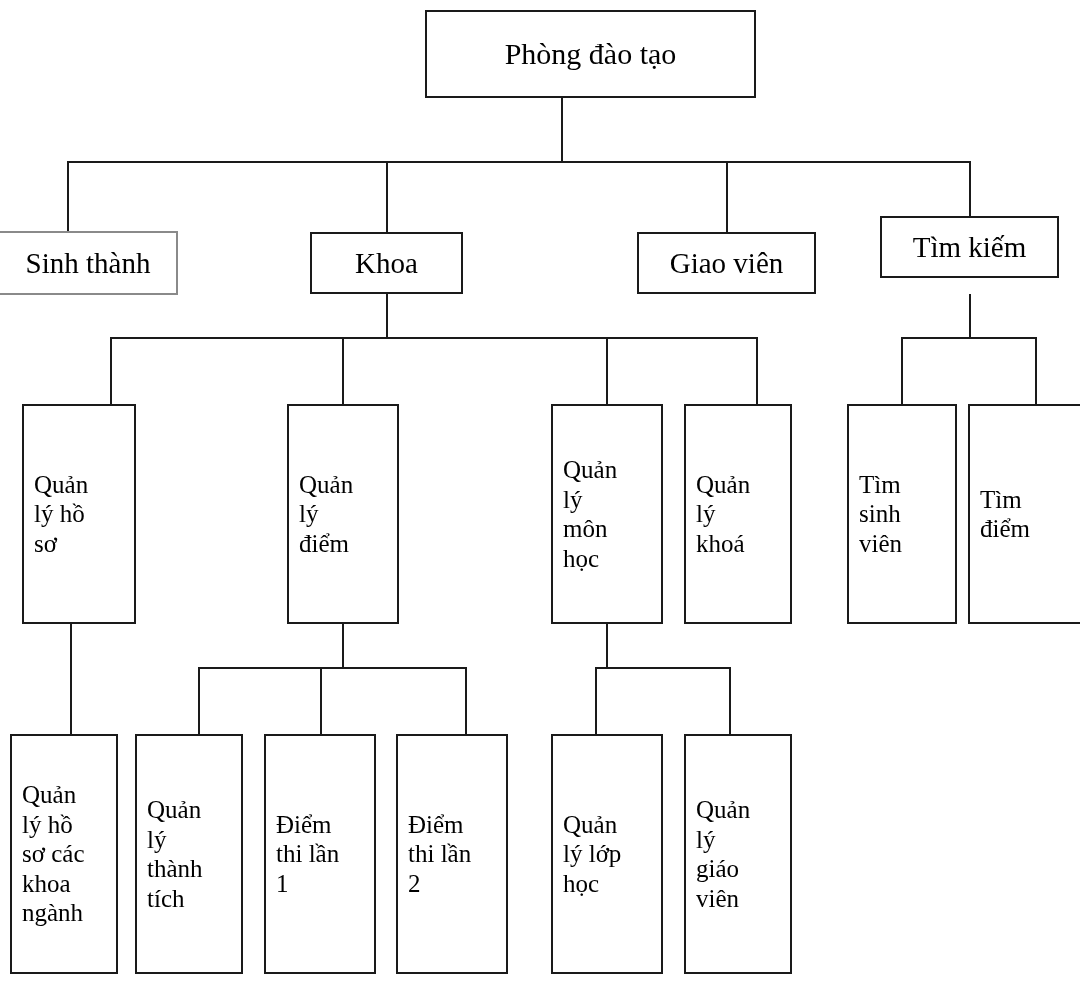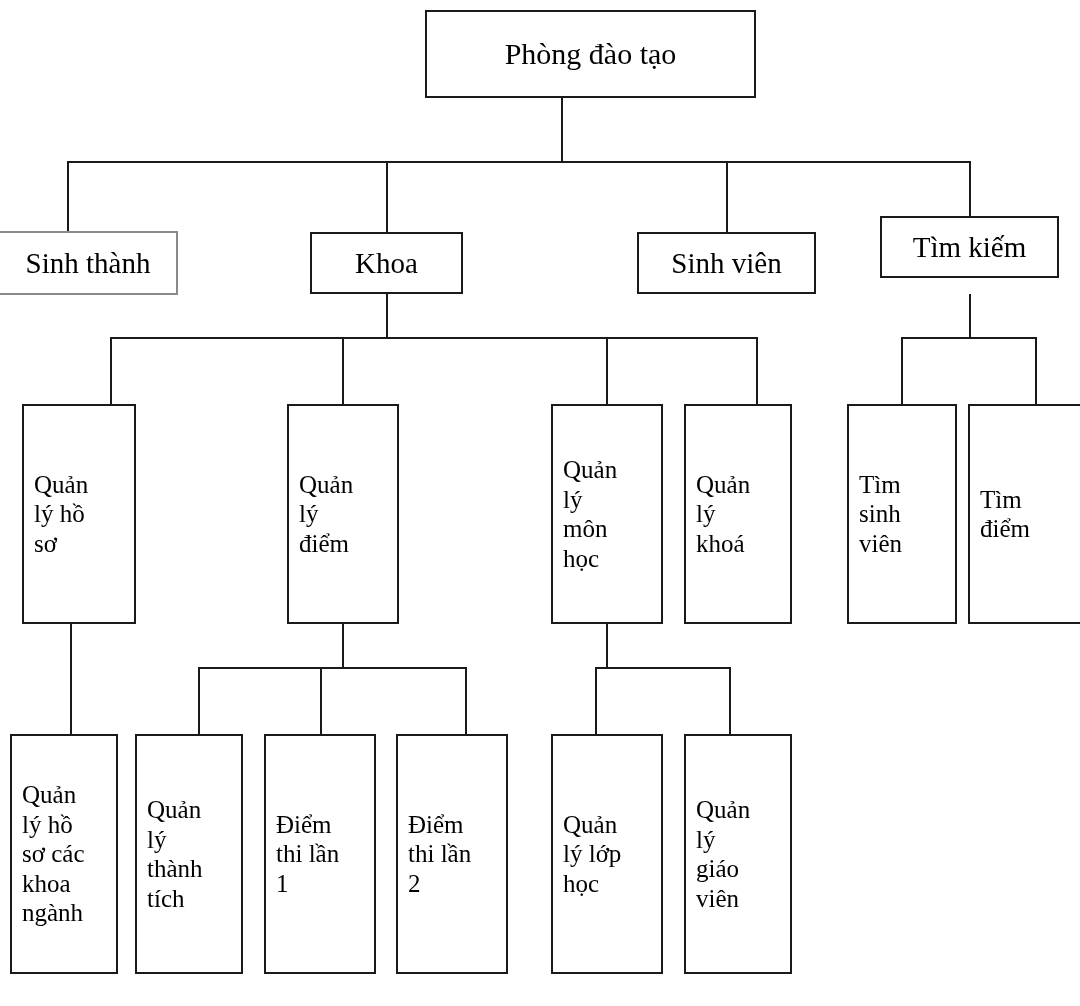--- a/index.html
+++ b/index.html
@@ -93,21 +93,21 @@
 
   <div class="node center n-lvl2 soft" style="left:-2px; top:231px; width:180px; height:64px;">
     <span class="label">Sinh thành</span>
   </div>
 
   <div class="node center n-lvl2" style="left:310px; top:232px; width:153px; height:62px;">
     <span class="label">Khoa</span>
   </div>
 
   <div class="node center n-lvl2" style="left:637px; top:232px; width:179px; height:62px;">
-    <span class="label">Sinh viên</span>
+    <span class="label">Giao viên</span>
   </div>
 
   <div class="node center n-lvl2" style="left:880px; top:216px; width:179px; height:62px;">
     <span class="label">Tìm kiếm</span>
   </div>
 
   <div class="node leftish n-lvl3" style="left:22px; top:404px; width:114px; height:220px;">
     <span class="label">Quản
 lý hồ
 sơ</span>

